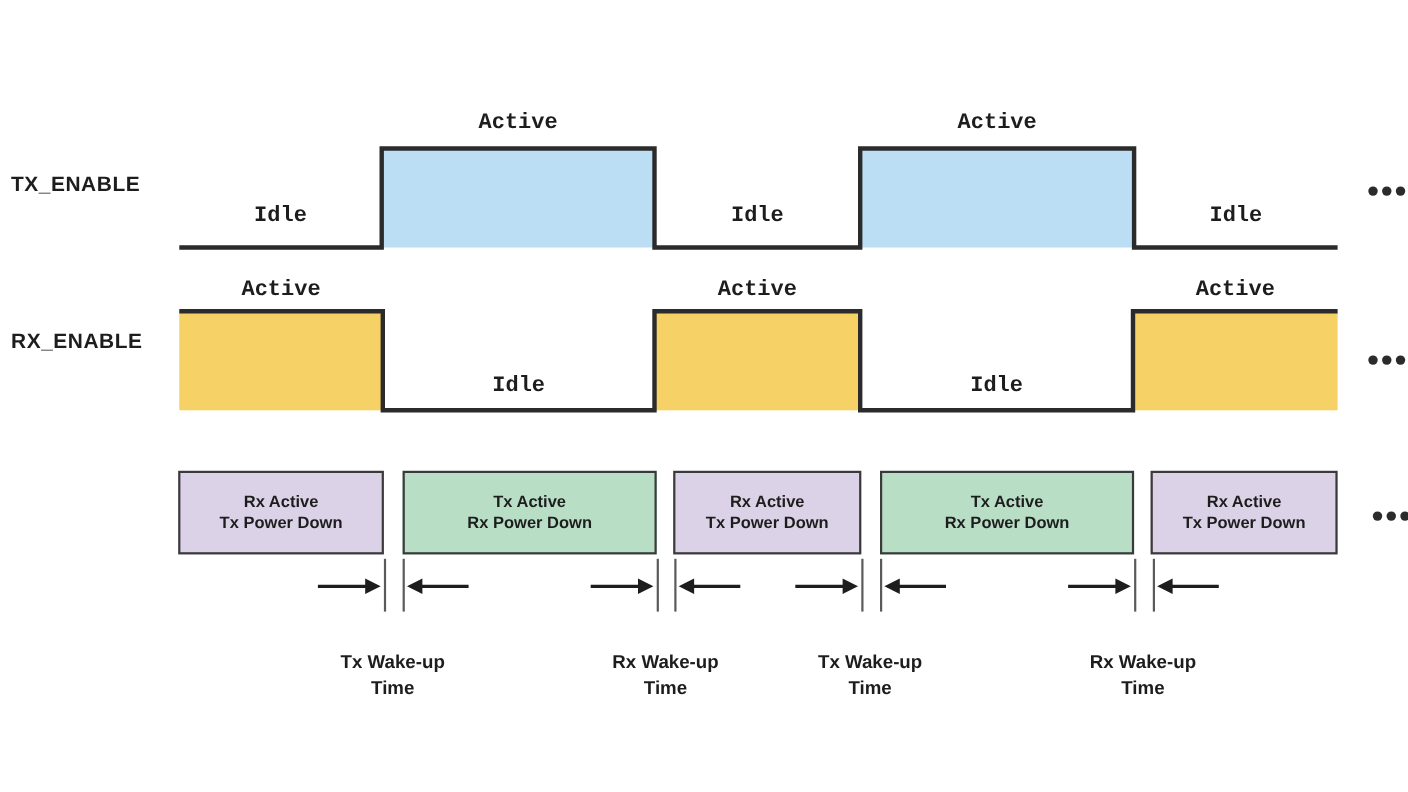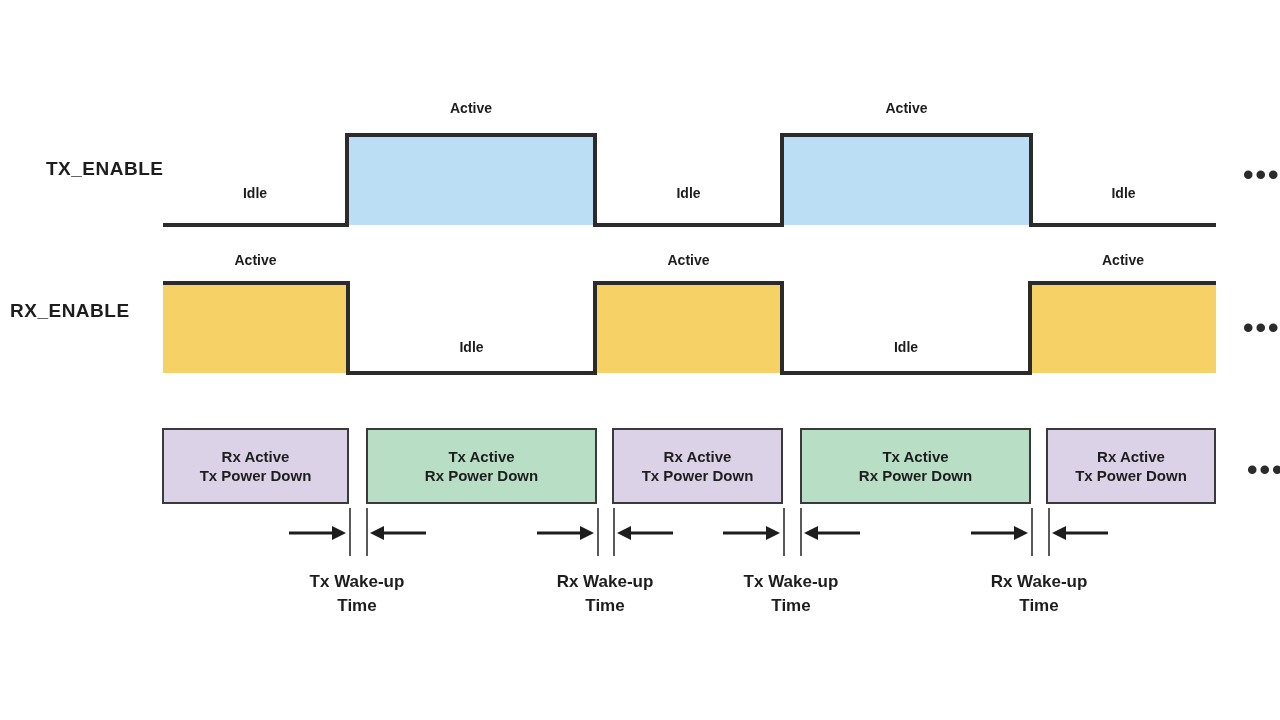--- a/index.html
+++ b/index.html
@@ -43,25 +43,26 @@
     stroke: #2b2b2b;
     stroke-width: 4;
     stroke-linejoin: miter;
     stroke-linecap: butt;
   }
 
   
   .state-text {
     position: absolute;
     font-weight: 700;
-    font-size: 14px;
+    font-size: 20px;
     color: #1d1d1d;
     text-align: right;
     white-space: nowrap;
     transform: translateX(-50%);
+    font-family: Liberation Mono, monospace;
   }
 
   
   .ellipsis {
     position: absolute;
     font-weight: 700;
     font-size: 30px;
     letter-spacing: 2px;
     color: #2b2b2b;
     line-height: 1;
@@ -91,31 +92,32 @@
   }
   .wake-label {
     position: absolute;
     font-weight: 700;
     font-size: 17px;
     line-height: 1.42;
     color: #1d1d1d;
     text-align: center;
     white-space: nowrap;
     transform: translateX(-50%);
+    margin-top: 20px;
   }
   svg.arrows { position: absolute; left: 0; top: 0; overflow: visible; }
   .arrow-line { stroke: #1d1d1d; stroke-width: 3; }
   .arrow-head { fill: #1d1d1d; }
 </style>
 </head>
 <body>
 
 <div id="stage">
 
-  <div class="sig-label" style="left:10px; top:158px;margin-left:36px;">TX_ENABLE</div>
+  <div class="sig-label" style="left:10px; top:158px;">TX_ENABLE</div>
 
   <svg class="wave" width="1280" height="720">
     <g id="tx-fills">
         <rect x="347" y="135" width="248" height="90" fill="#bcdef4"></rect>
         <rect x="782" y="135" width="249" height="90" fill="#bcdef4"></rect>
       </g>
     <path id="tx-path" class="wv-stroke" d="M 163 225 L 347 225 L 347 135 L 595 135 L 595 225 L 782 225 L 782 135 L 1031 135 L 1031 225 L 1216 225"></path>
   </svg>
 
   <div id="tx-state-texts">

